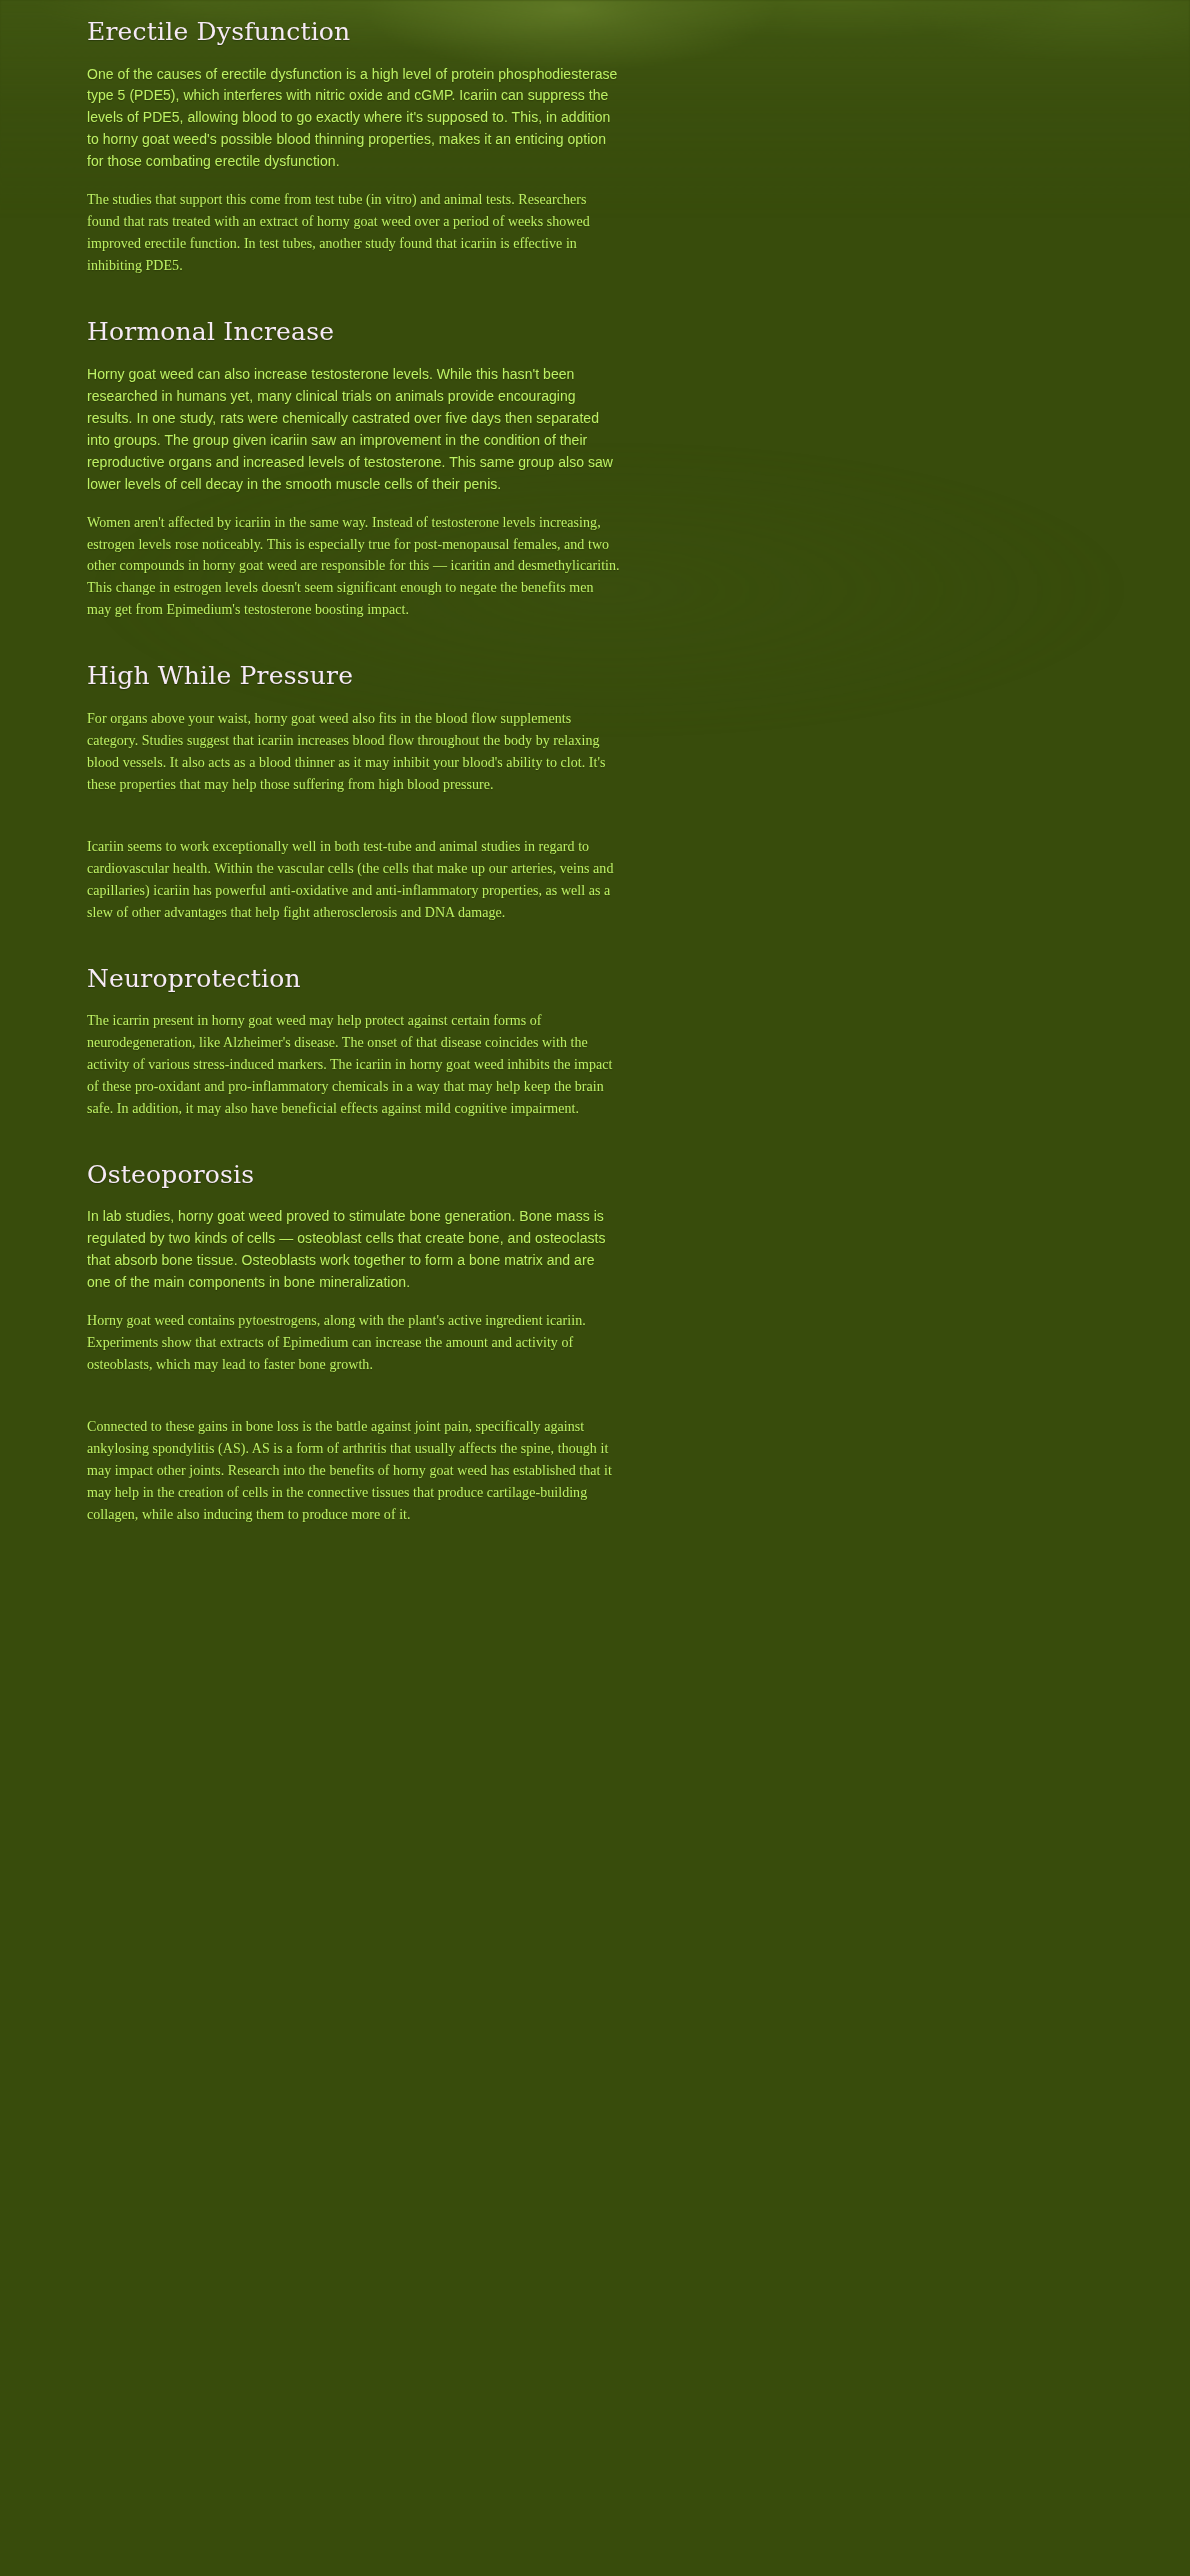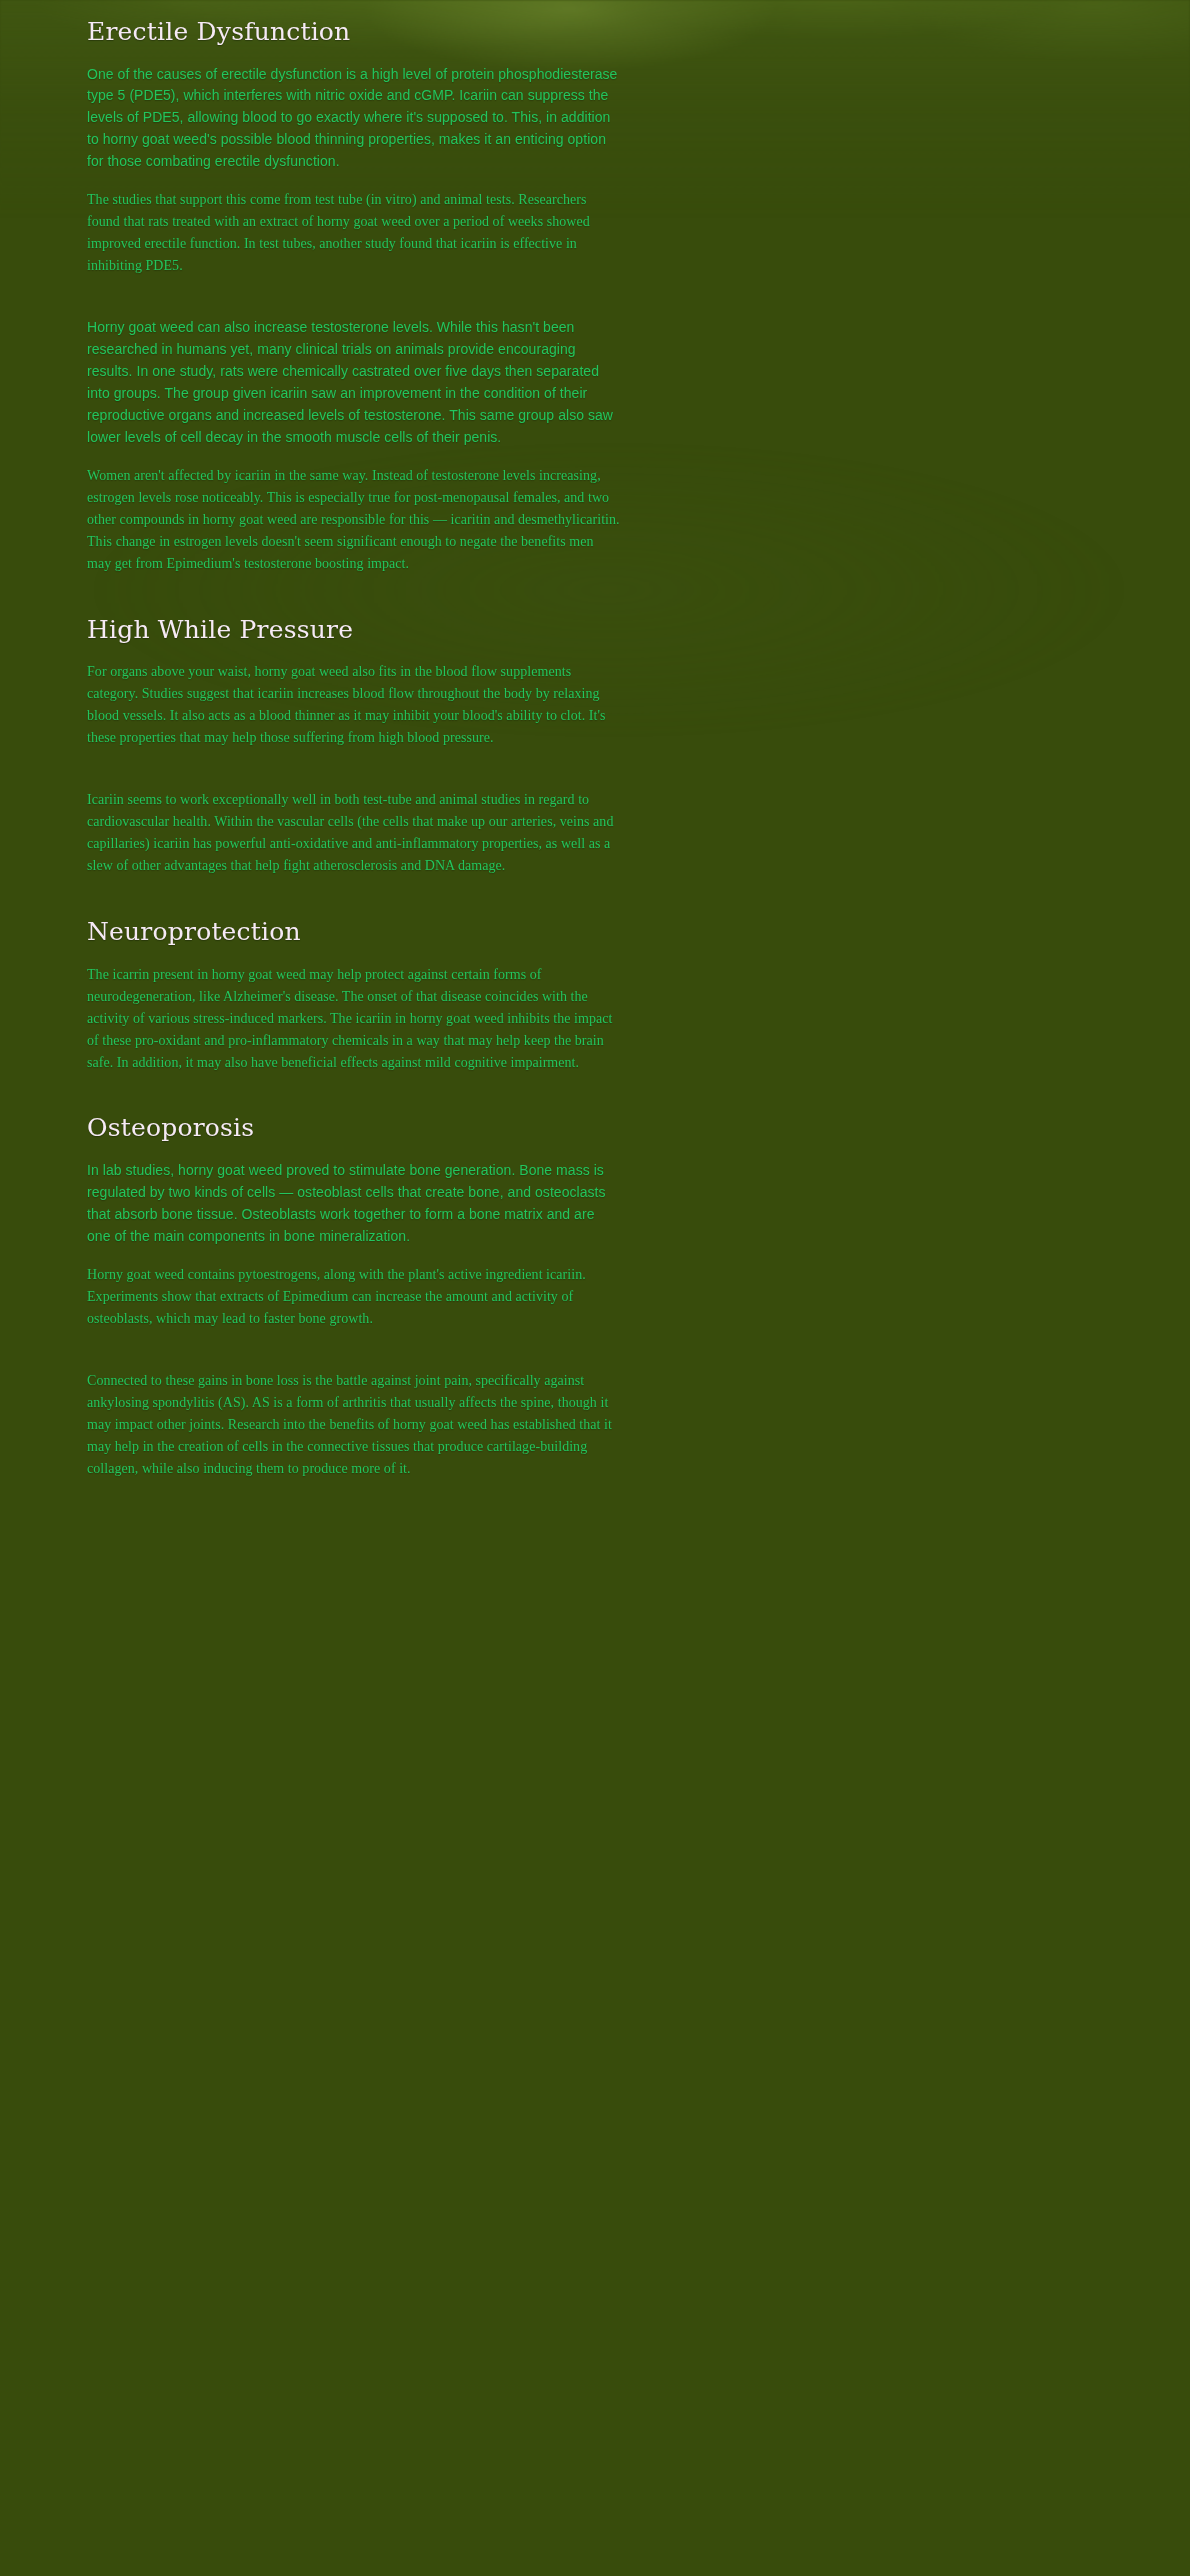--- a/index.html
+++ b/index.html
@@ -54,21 +54,21 @@
     font-weight: 400;
     color: #f6eaf5;
     font-size: 25px;
     line-height: 1.22;
     letter-spacing: 0.2px;
     margin: 0 0 16px 0;
     text-shadow: 0 1px 1px rgba(20,30,4,0.45);
   }
 
   p.body-text {
-    color: #22c55e;
+    color: #bef264;
     font-size: 14px;
     line-height: 1.57;
     margin: 0 0 16px 0;
     letter-spacing: 0.05px;
     text-shadow: 0 1px 1px rgba(20,30,4,0.35);
   }
 
   p.body-text:last-child {
     margin-bottom: 0;
     font-family: Liberation Serif, serif;
@@ -86,20 +86,21 @@
 
 <div id="article">
   <div class="column">
 
   <section class="section">
         <h2 class="section-heading">Erectile Dysfunction</h2>
         <p class="body-text">One of the causes of erectile dysfunction is a high level of protein phosphodiesterase type 5 (PDE5), which interferes with nitric oxide and cGMP. Icariin can suppress the levels of PDE5, allowing blood to go exactly where it's supposed to. This, in addition to horny goat weed's possible blood thinning properties, makes it an enticing option for those combating erectile dysfunction.</p>
         <p class="body-text">The studies that support this come from test tube (in vitro) and animal tests. Researchers found that rats treated with an extract of horny goat weed over a period of weeks showed improved erectile function. In test tubes, another study found that icariin is effective in inhibiting PDE5.</p>
       </section>
       <section class="section">
+        <h2 class="section-heading">Hormonal Increase</h2>
         <p class="body-text">Horny goat weed can also increase testosterone levels. While this hasn't been researched in humans yet, many clinical trials on animals provide encouraging results. In one study, rats were chemically castrated over five days then separated into groups. The group given icariin saw an improvement in the condition of their reproductive organs and increased levels of testosterone. This same group also saw lower levels of cell decay in the smooth muscle cells of their penis.</p>
         <p class="body-text">Women aren't affected by icariin in the same way. Instead of testosterone levels increasing, estrogen levels rose noticeably. This is especially true for post-menopausal females, and two other compounds in horny goat weed are responsible for this — icaritin and desmethylicaritin. This change in estrogen levels doesn't seem significant enough to negate the benefits men may get from Epimedium's testosterone boosting impact.</p>
       </section>
       <section class="section">
         <h2 class="section-heading">High While Pressure</h2>
         <p class="body-text">For organs above your waist, horny goat weed also fits in the blood flow supplements category. Studies suggest that icariin increases blood flow throughout the body by relaxing blood vessels. It also acts as a blood thinner as it may inhibit your blood's ability to clot. It's these properties that may help those suffering from high blood pressure.</p>
       </section>
       <section class="section">
         <p class="body-text">Icariin seems to work exceptionally well in both test-tube and animal studies in regard to cardiovascular health. Within the vascular cells (the cells that make up our arteries, veins and capillaries) icariin has powerful anti-oxidative and anti-inflammatory properties, as well as a slew of other advantages that help fight atherosclerosis and DNA damage.</p>
       </section>

